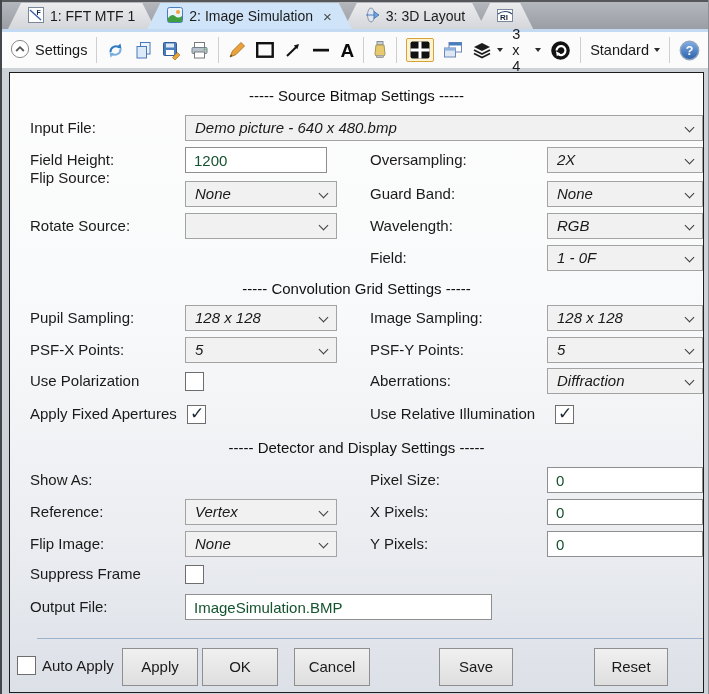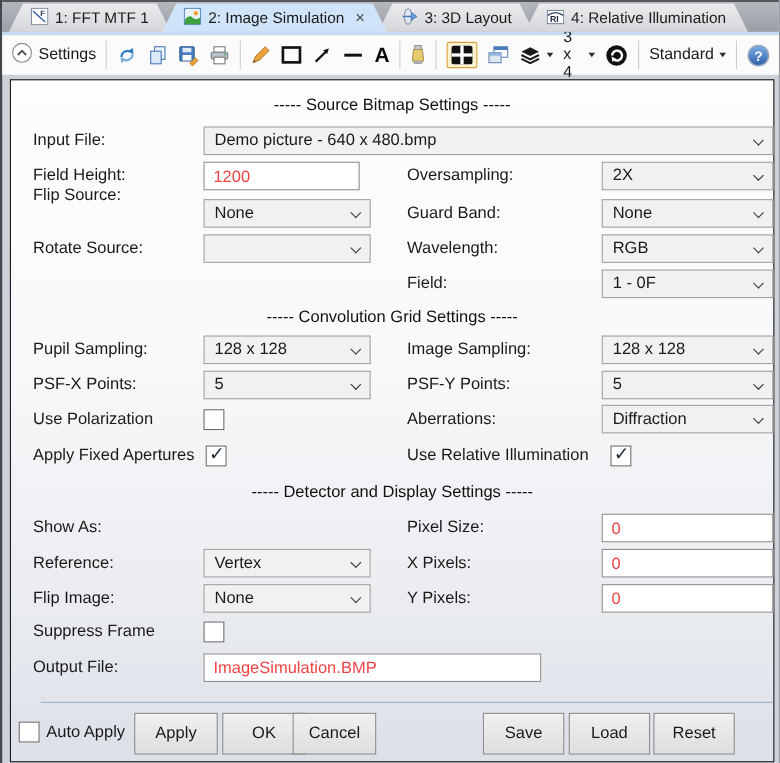--- a/index.html
+++ b/index.html
@@ -23,24 +23,24 @@
   .tb-item { display:flex; align-items:center; gap:5px; cursor:default; }
   .tri { width:0; height:0; border-left:3.5px solid transparent; border-right:3.5px solid transparent; border-top:4.5px solid #2b2b2b; display:inline-block; }
   .hl { background:#fdf3d1; border:1px solid #d9a33c; border-radius:2px; padding:1px 2px; display:flex; align-items:center; }
   .text-tool { font-weight:800; font-size:19px; line-height:1; color:#0a0a0a; }
 
   
   .panel { position:absolute; left:7px; top:72px; width:695px; height:621px; border:1px solid #1c1c1c;
            background:linear-gradient(180deg,#fdfdfd 0%,#f8f9fa 40%,#ebedf1 75%,#dce0e7 100%); }
   .sect { position:absolute; left:0; width:100%; text-align:center; font-size:15px; color:#111; }
   .lbl  { position:absolute; font-size:15px; line-height:26px; color:#1a1a1a; white-space:nowrap; }
-  .dd   { position:absolute; height:26px; background:#f1f1f1; border:1px solid #a3a3a3; font-size:15px; }
+  .dd   { position:absolute; height:26px; background:#f1f1f1; border:1px solid #a3a3a3; font-size:15px;font-style:italic; }
   .dd .val { position:absolute; left:9px; top:0; line-height:24px; white-space:nowrap; }
   .chev { position:absolute; right:9px; top:8px; width:7px; height:7px; border-right:1.4px solid #3c3c3c; border-bottom:1.4px solid #3c3c3c; transform:rotate(45deg); }
-  .inp  { position:absolute; height:26px; background:#fff; border:1px solid #8f8f8f; font-size:15px; padding:0 8px; font-family:"Liberation Sans","DejaVu Sans",sans-serif; color:#ef4444; }
+  .inp  { position:absolute; height:26px; background:#fff; border:1px solid #8f8f8f; font-size:15px; padding:0 8px; font-family:"Liberation Sans","DejaVu Sans",sans-serif; color:#14532d; }
   .cb   { position:absolute; width:19px; height:19px; background:#fff; border:1px solid #6e6e6e; }
   .cb .mark { position:absolute; left:2px; top:-3px; font-size:17px; font-weight:bold; color:#1e2a3a; }
   .divider { position:absolute; height:1px; background:#9cb3cb; }
   .btn { position:absolute; height:38px; background:linear-gradient(#f0f0f0,#dedede); border:1px solid #8f8f8f; font-size:15px; text-align:center; line-height:36px; cursor:default; }
 </style>
 </head>
 <body>
 
 <div class="window">
 
@@ -69,21 +69,20 @@
             <path d="M10 4.5 L15 8 L10 11.5 Z" fill="#6fa3dd" stroke="#3b6fb5" stroke-width="0.8"></path>
           </svg></span>
       <span>3: 3D Layout</span>
     </div>
     <div class="tab">
       <span><svg width="16" height="16" viewBox="0 0 16 16">
             <rect x="0.5" y="2.5" width="15" height="12" fill="#ffffff" stroke="#7a8699"></rect>
             <path d="M1 7 Q8 2 15 7" stroke="#33486e" fill="none" stroke-width="1.2"></path>
             <text x="3" y="13" font-size="8" font-weight="bold" fill="#16233f" font-family="Liberation Sans,sans-serif">RI</text>
           </svg></span>
-      <span>4: Relative Illumination</span>
     </div>
   </div>
   <div class="tabstrip"></div>
 
   <div class="toolbar">
     <div class="tb-item">
       <span><svg width="20" height="20" viewBox="0 0 20 20">
             <circle cx="10" cy="10" r="8.6" fill="#ffffff" stroke="#8a8a8a"></circle>
             <path d="M6.2 12 L10 8.2 L13.8 12" stroke="#555" stroke-width="1.8" fill="none"></path>
           </svg></span>
@@ -327,18 +326,17 @@
 
     <div class="divider" style="left:27px;top:565px;width:666px"></div>
 
     <div class="cb" style="left:7px;top:583px">
         <span class="mark"></span>
       </div>
     <div class="lbl" style="left:32px;top:580px">Auto Apply</div>
 
     <div class="btn" style="left:112px;top:575px;width:76px">Apply</div>
     <div class="btn" style="left:192px;top:575px;width:76px">OK</div>
-    <div class="btn" style="left:256px;top:575px;width:76px">Cancel</div>
+    <div class="btn" style="left:284px;top:575px;width:76px">Cancel</div>
     <div class="btn" style="left:429px;top:575px;width:74px">Save</div>
-    <div class="btn" style="left:507px;top:575px;width:74px">Load</div>
     <div class="btn" style="left:584px;top:575px;width:74px">Reset</div>
   </div>
 </div>
 
 </body></html>

